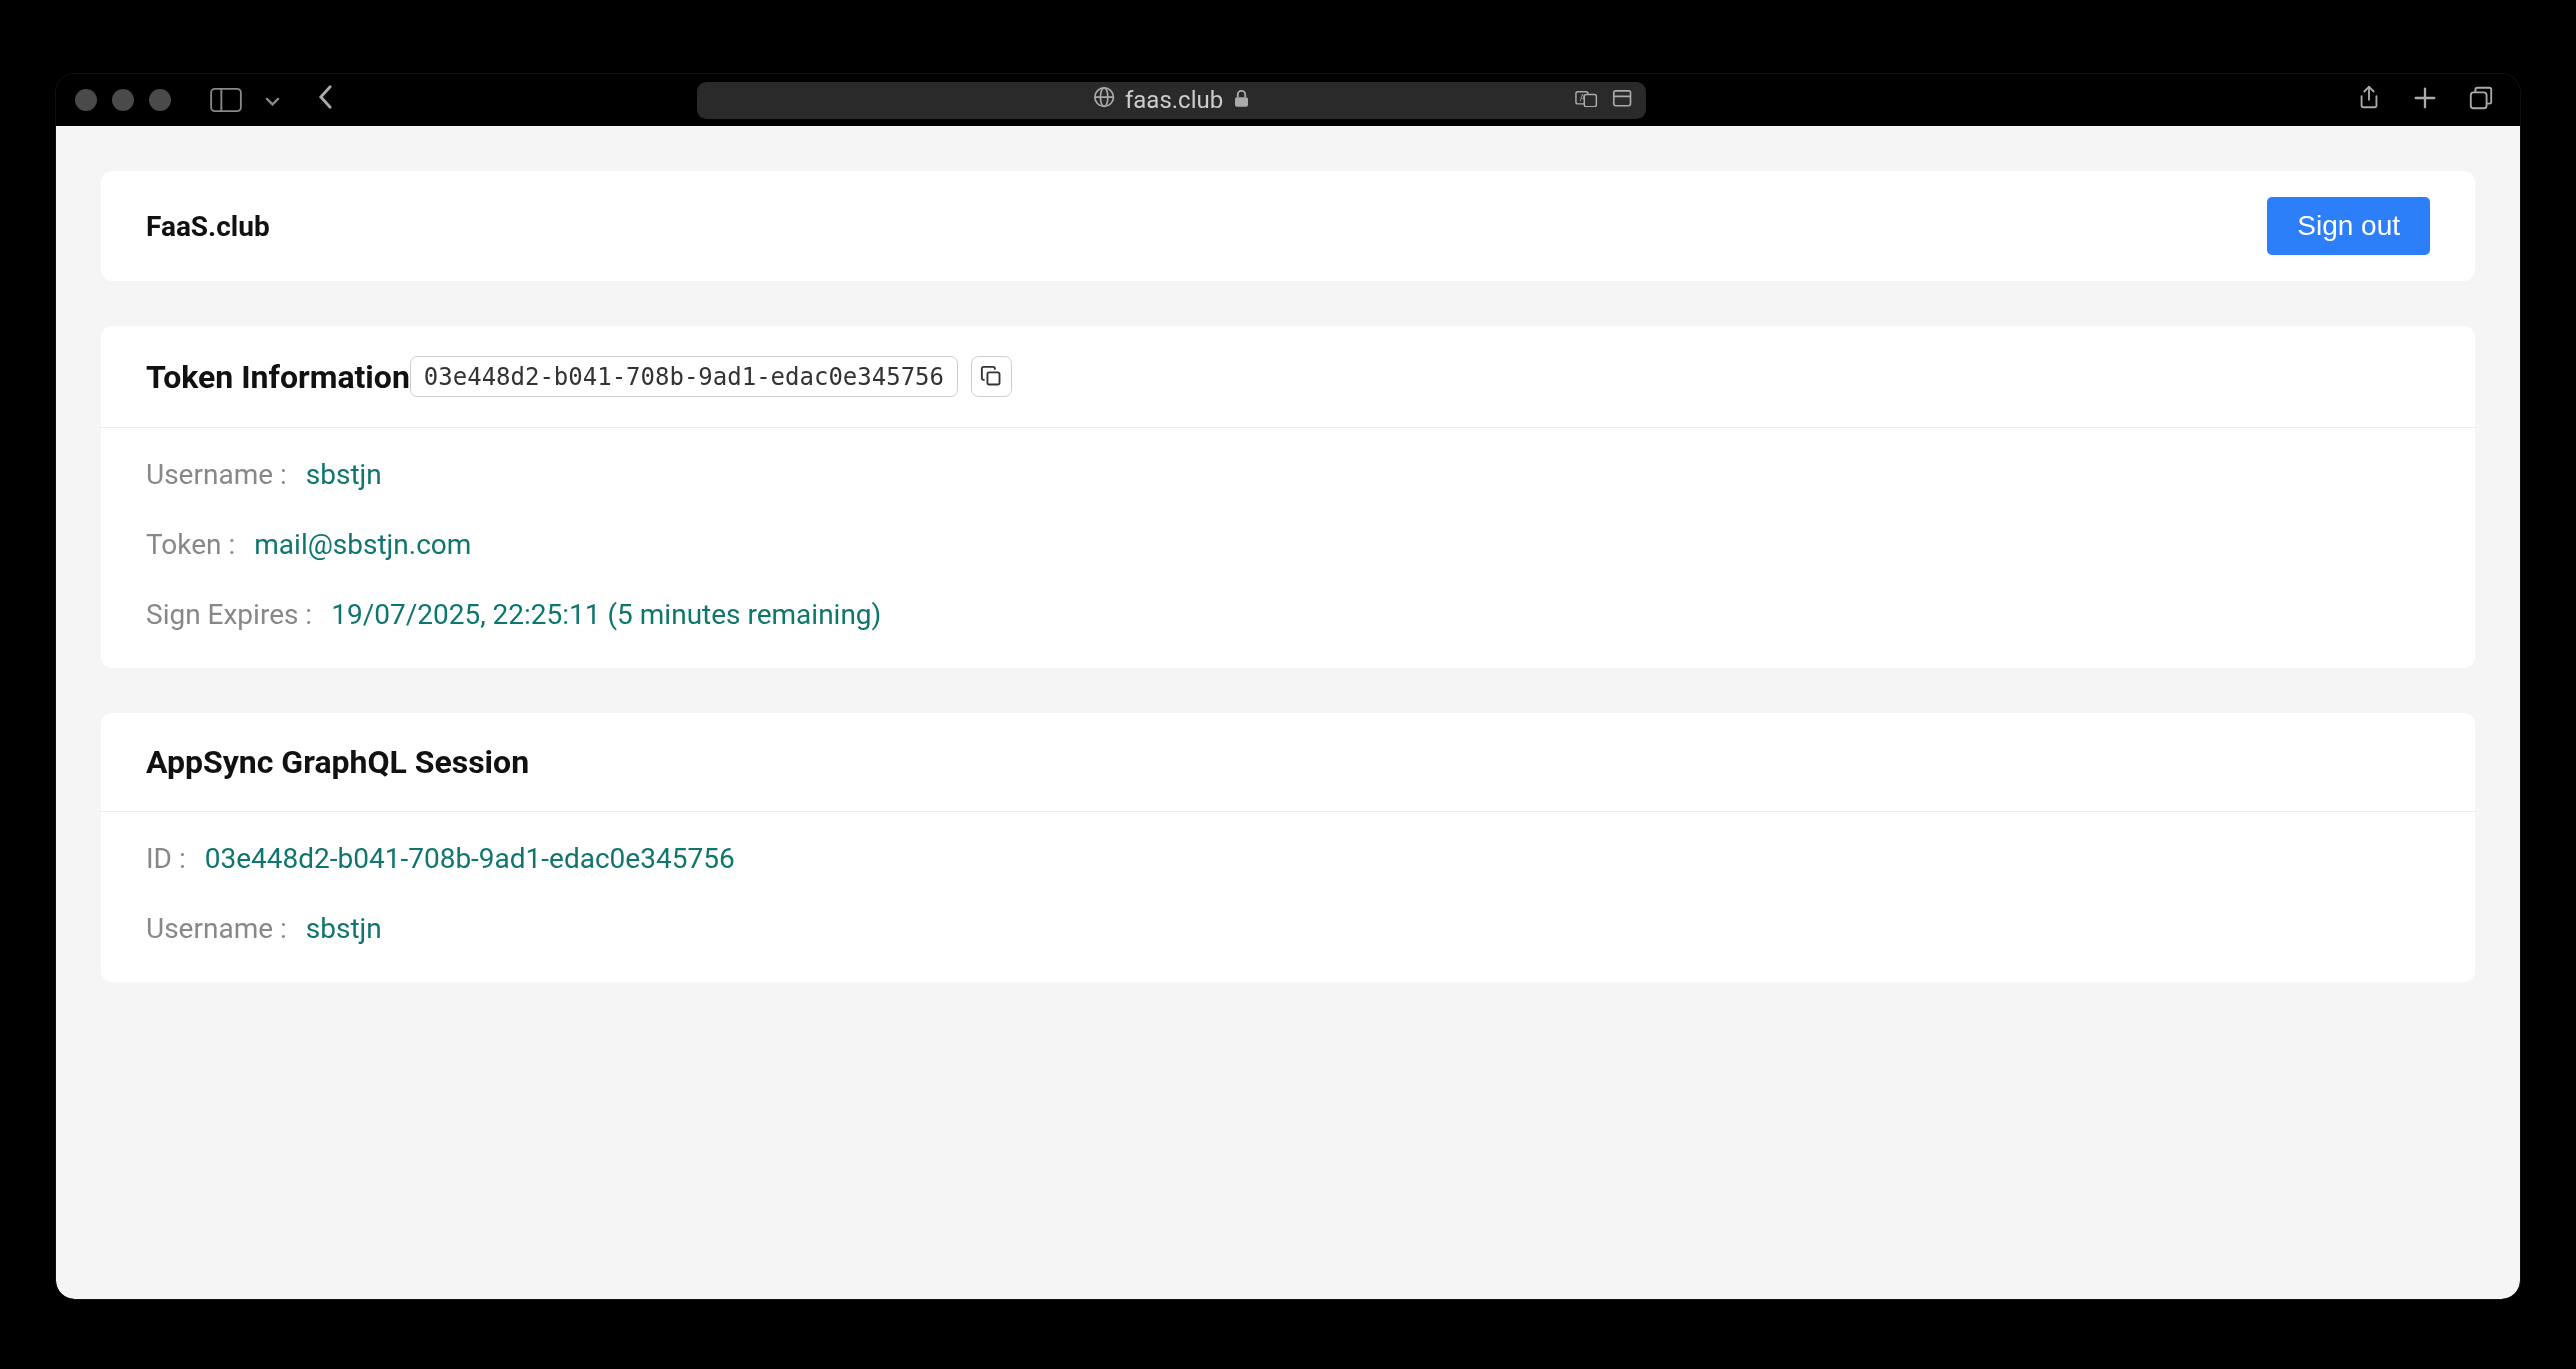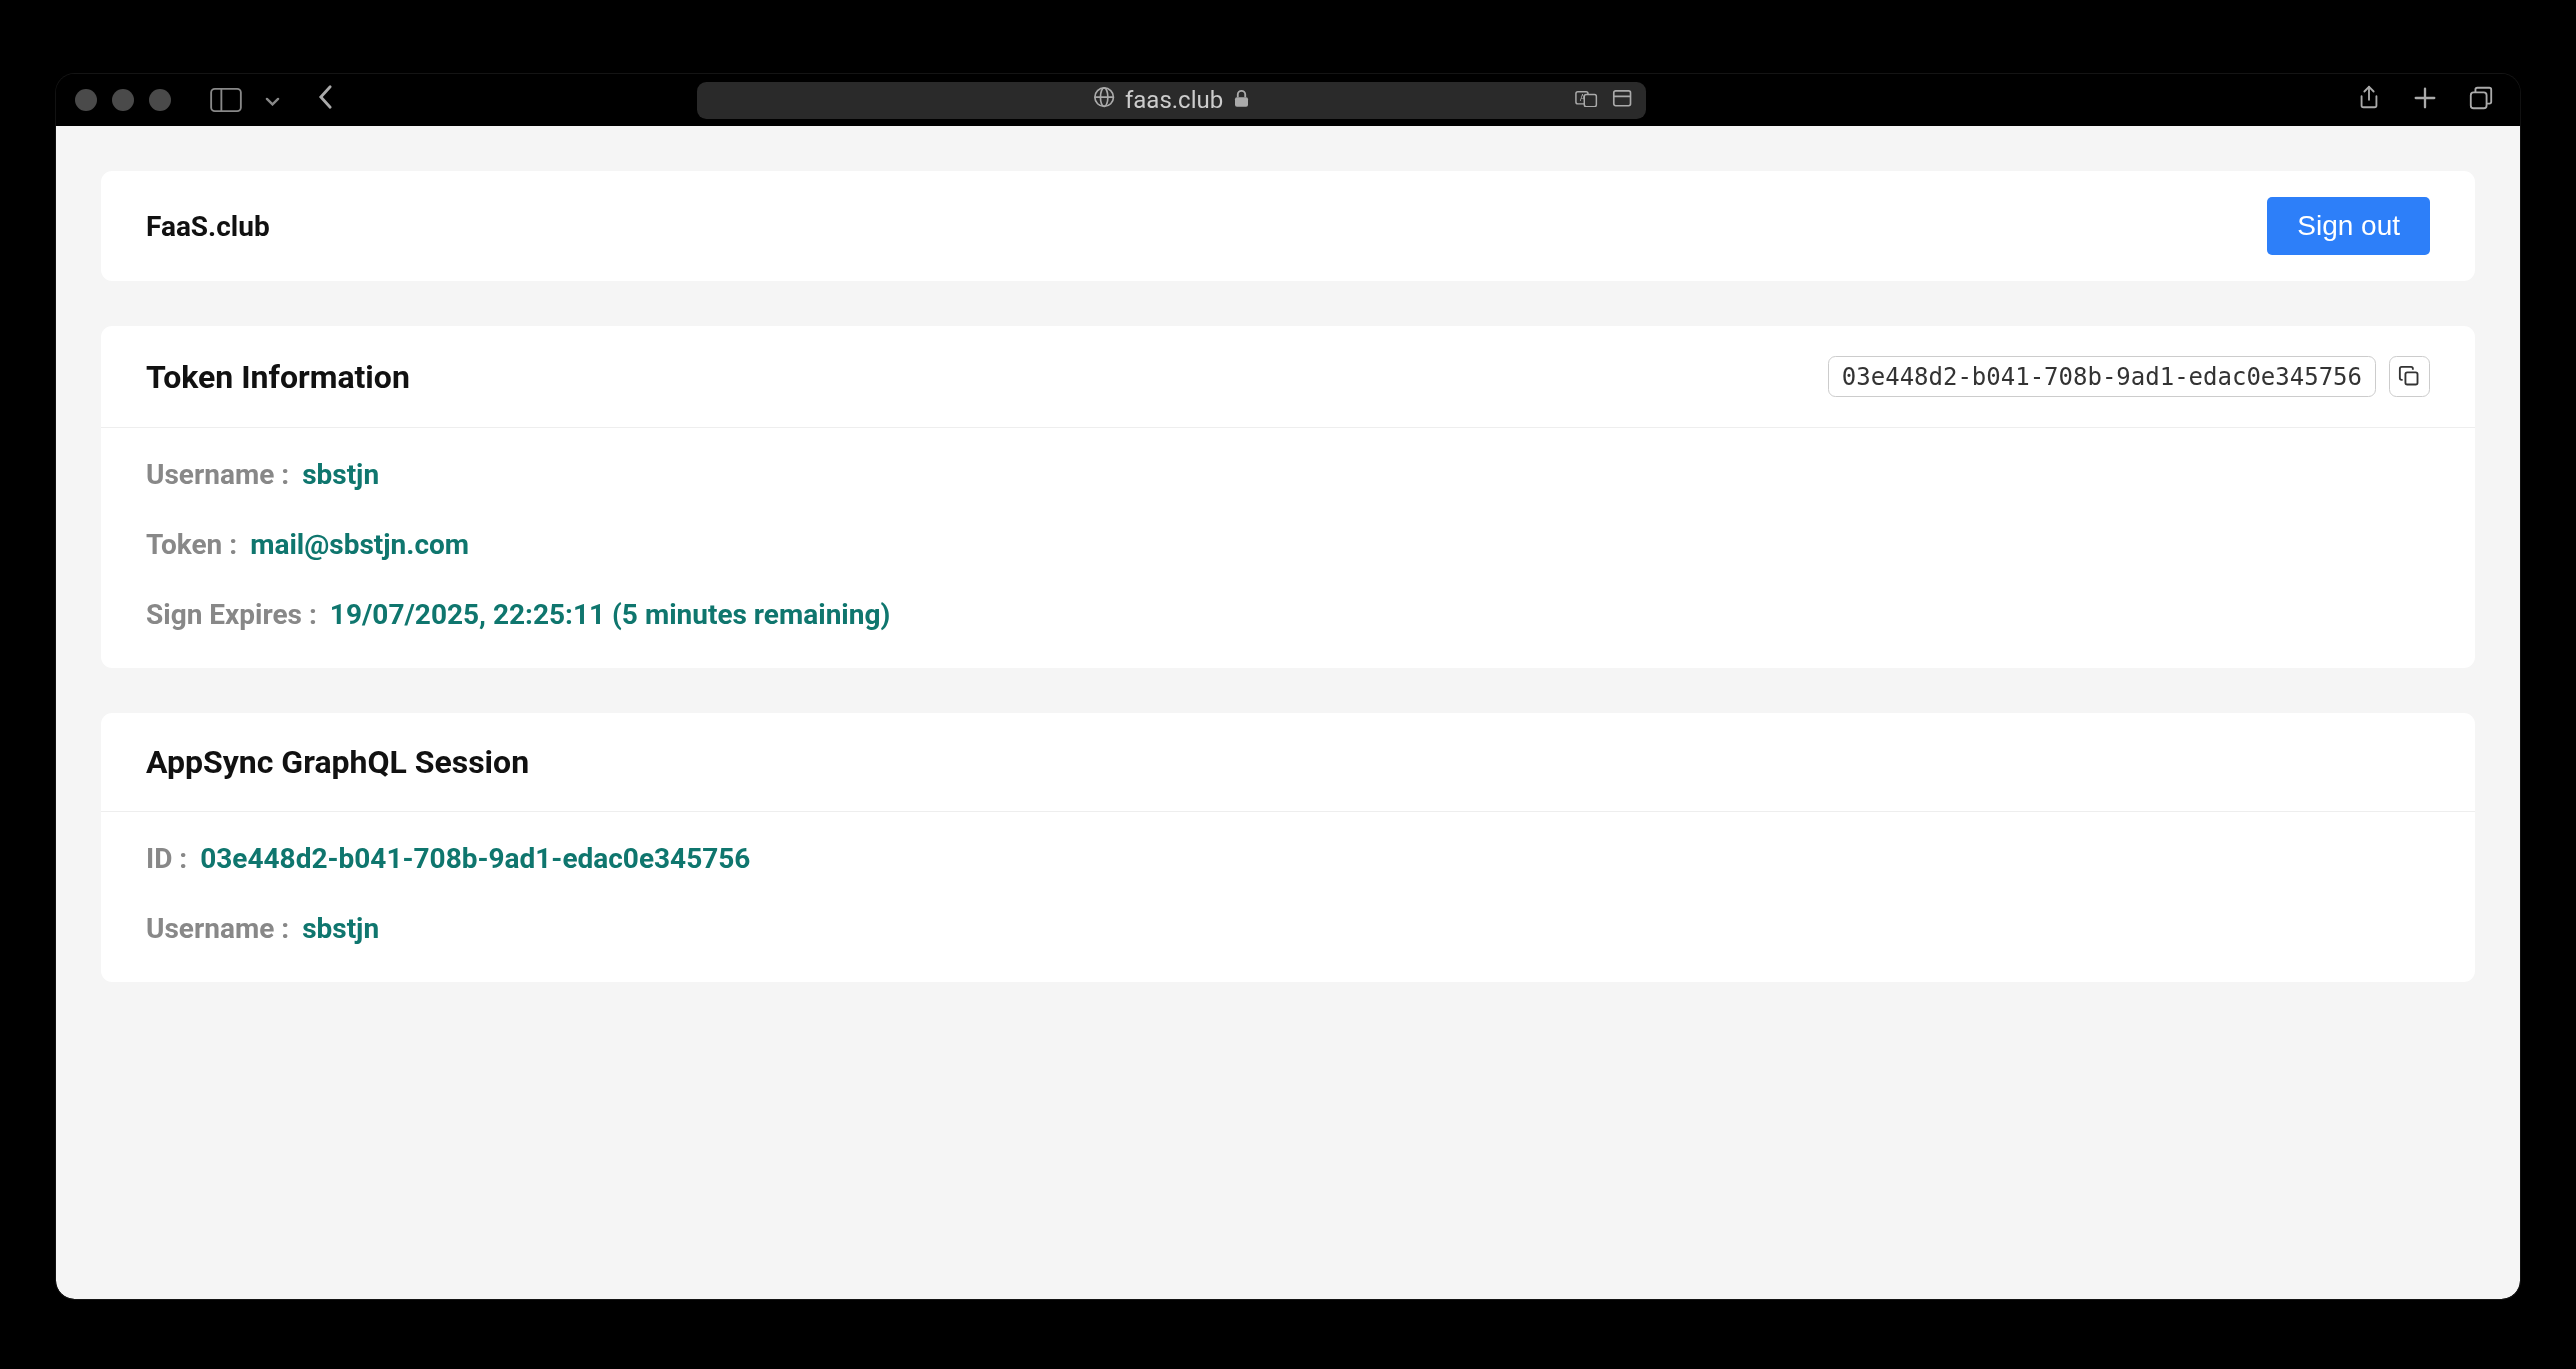--- a/index.html
+++ b/index.html
@@ -176,21 +176,21 @@
     
     .card {
       background: #fff;
       border-radius: 11.2px;
       margin-bottom: 45px;
     }
     
     .card-header {
       display: flex;
       align-items: center;
-      justify-content: space-between;
+      justify-content: flex-start;
       padding: 30px 45px;
       border-bottom: 0.9px solid #eee;
     }
     
     .card-title {
       font-size: 32px;
       font-weight: 700;
       color: #111;
     }
     
@@ -226,24 +226,23 @@
       height: 22.3px;
     }
     
     .card-body {
       padding: 30px 45px 37px;
     }
     
     .field-row {
       display: flex;
       align-items: center;
-      gap: 13px;
+      gap: 19px;
       margin-bottom: 37px;
       font-size: 28px;
-      font-weight: bold;
     }
     
     .field-row:last-child {
       margin-bottom: 0;
     }
     
     .field-label {
       color: #888;
       white-space: nowrap;
     }

